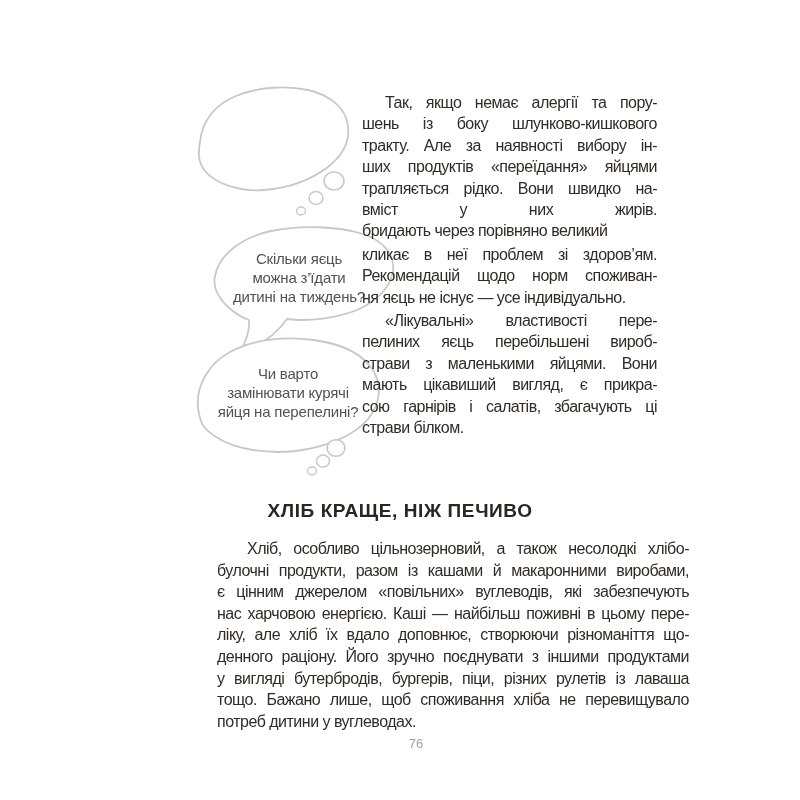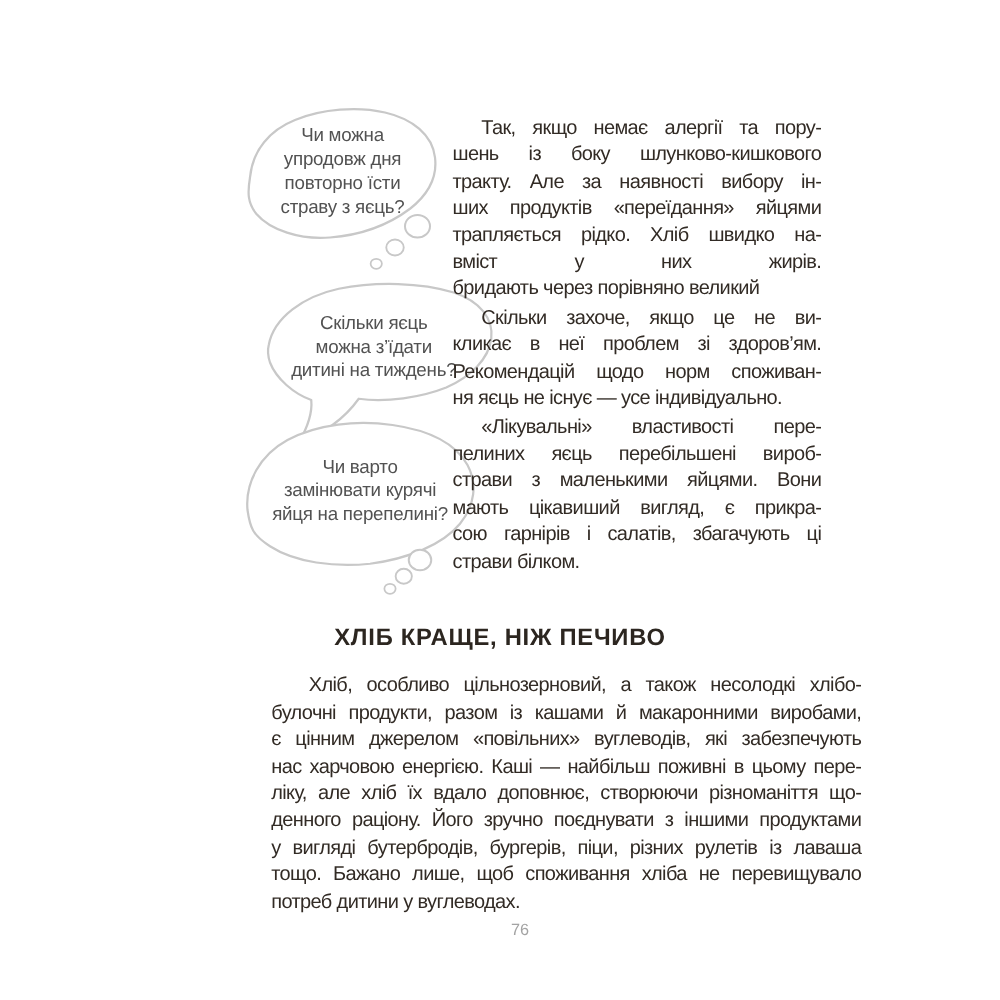--- a/index.html
+++ b/index.html
@@ -45,24 +45,20 @@
 
   <div class="bubble" style="left:194px;top:82px;width:160px;height:140px;">
     <svg width="160" height="140" viewBox="0 0 160 140">
       <path d="M 6,60 C 8,38 22,22 42,14 C 64,5 92,3 114,8 C 136,13 152,26 154,44
                C 156,60 148,74 134,85 C 118,97 96,106 70,108 C 46,110 22,102 11,89
                C 4,80 4,72 6,60 Z" fill="#ffffff" stroke="#c8c8c8" stroke-width="1.8" stroke-linejoin="round"></path>
       <ellipse cx="140" cy="99" rx="10" ry="9" fill="#ffffff" stroke="#c8c8c8" stroke-width="1.6"></ellipse>
       <ellipse cx="122" cy="116" rx="7" ry="6.4" fill="#ffffff" stroke="#c8c8c8" stroke-width="1.5"></ellipse>
       <ellipse cx="107" cy="129" rx="4.5" ry="4" fill="#ffffff" stroke="#c8c8c8" stroke-width="1.4"></ellipse>
     </svg>
-    <div class="bubble-text" style="left:0px;top:17px;width:160px;">Чи можна
-упродовж дня
-повторно їсти
-страву з яєць?</div>
   </div>
 
   <div class="bubble" style="left:205px;top:224px;width:195px;height:134px;">
     <svg width="195" height="134" viewBox="0 0 195 134">
       <path d="M 10,52 C 14,30 38,13 66,7 C 96,1 132,2 158,10 C 179,17 190,31 188,47
                C 186,63 172,77 152,86 C 132,94 104,98 82,95 C 72,109 56,122 34,130
                C 41,118 45,106 44,96 C 30,91 16,79 11,66 C 9,60 9,56 10,52 Z" fill="#ffffff" stroke="#c8c8c8" stroke-width="1.8" stroke-linejoin="round"></path>
     </svg>
     <div class="bubble-text" style="left:14px;top:25px;width:160px;">Скільки яєць
 можна з’їдати
@@ -82,26 +78,25 @@
 замінювати курячі
 яйця на перепелині?</div>
   </div>
 
   <div class="col-right">
     <div class="para">
         <div class="line first">Так, якщо немає алергії та пору-</div>
         <div class="line">шень із боку шлунково-кишкового</div>
         <div class="line">тракту. Але за наявності вибору ін-</div>
         <div class="line">ших продуктів «переїдання» яйцями</div>
-        <div class="line">трапляється рідко. Хліб швидко на-</div>
+        <div class="line">трапляється рідко. Вони швидко на-</div>
         <div class="line">вміст у них жирів.</div>
         <div class="line">бридають через порівняно великий</div>
       </div>
     <div class="para">
-        <div class="line first">Скільки захоче, якщо це не ви-</div>
         <div class="line">кликає в неї проблем зі здоров’ям.</div>
         <div class="line">Рекомендацій щодо норм споживан-</div>
         <div class="line">ня яєць не існує — усе індивідуально.</div>
       </div>
     <div class="para">
         <div class="line first">«Лікувальні» властивості пере-</div>
         <div class="line">пелиних яєць перебільшені вироб-</div>
         <div class="line">страви з маленькими яйцями. Вони</div>
         <div class="line">мають цікавиший вигляд, є прикра-</div>
         <div class="line">сою гарнірів і салатів, збагачують ці</div>

